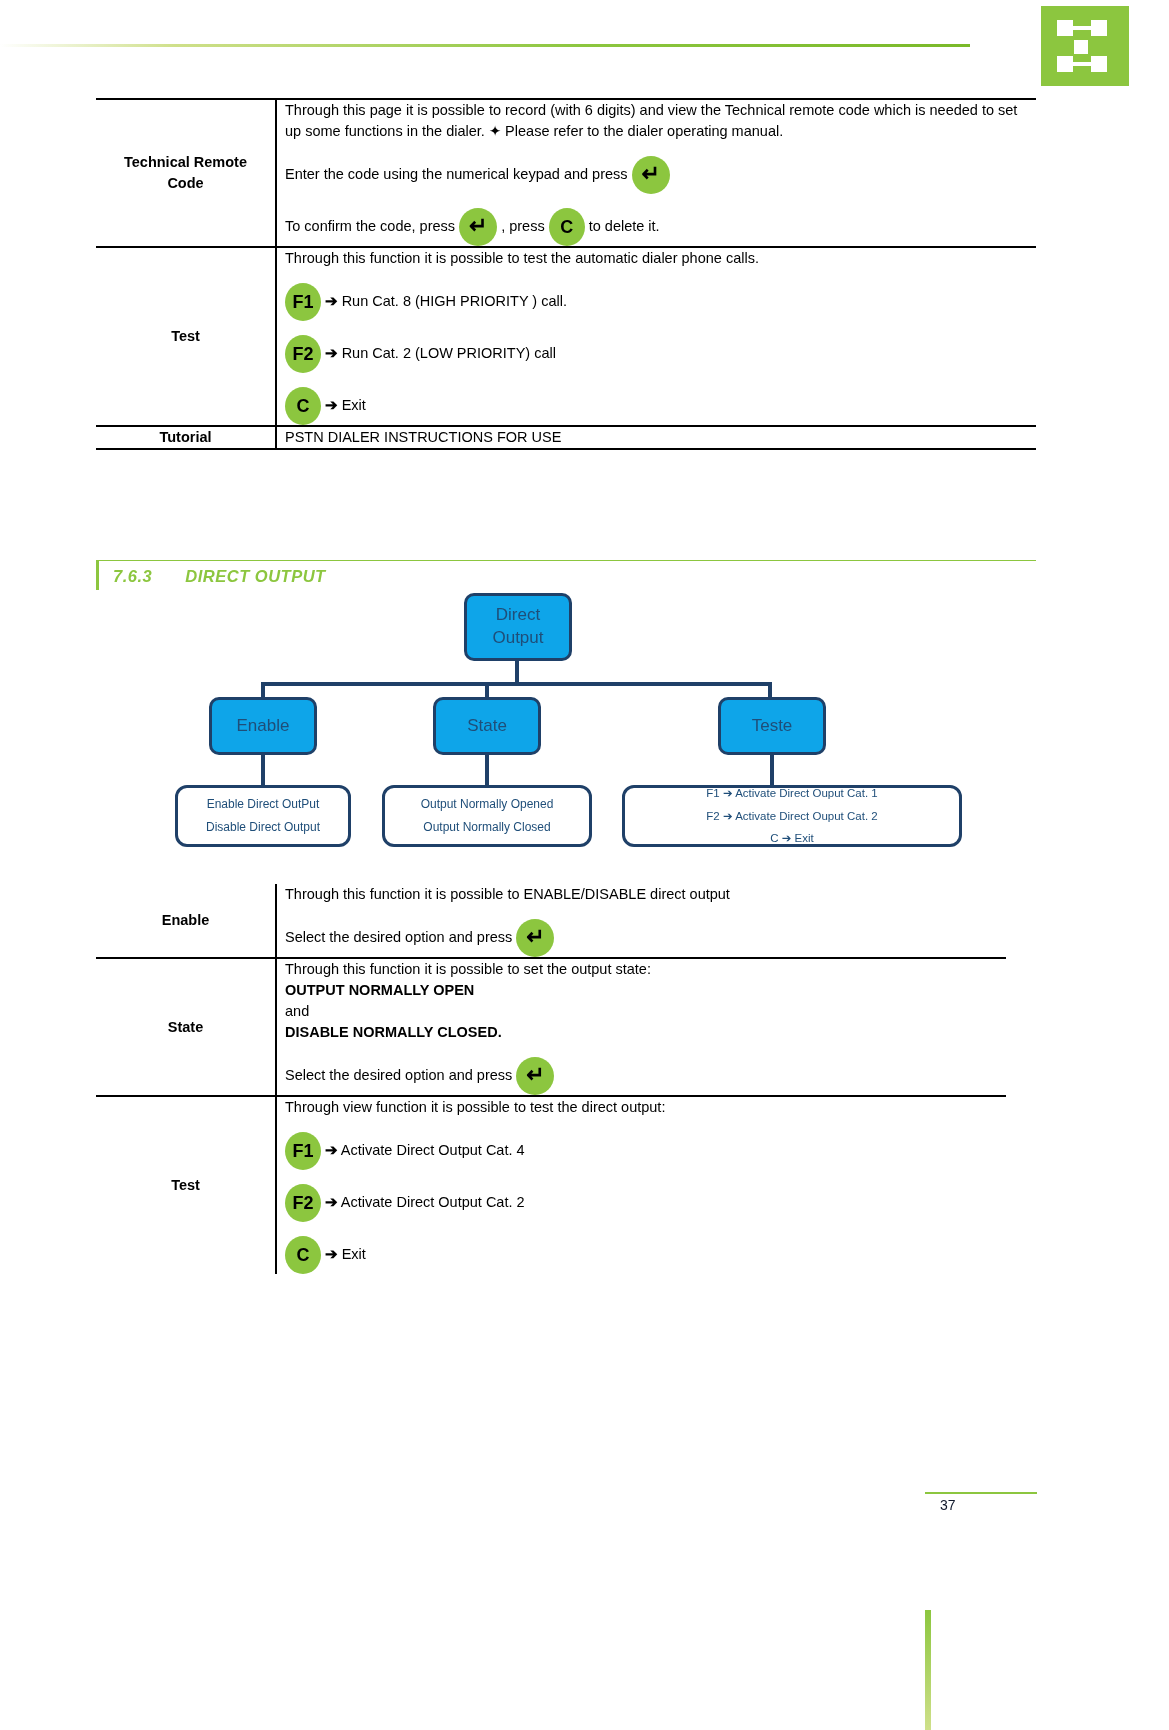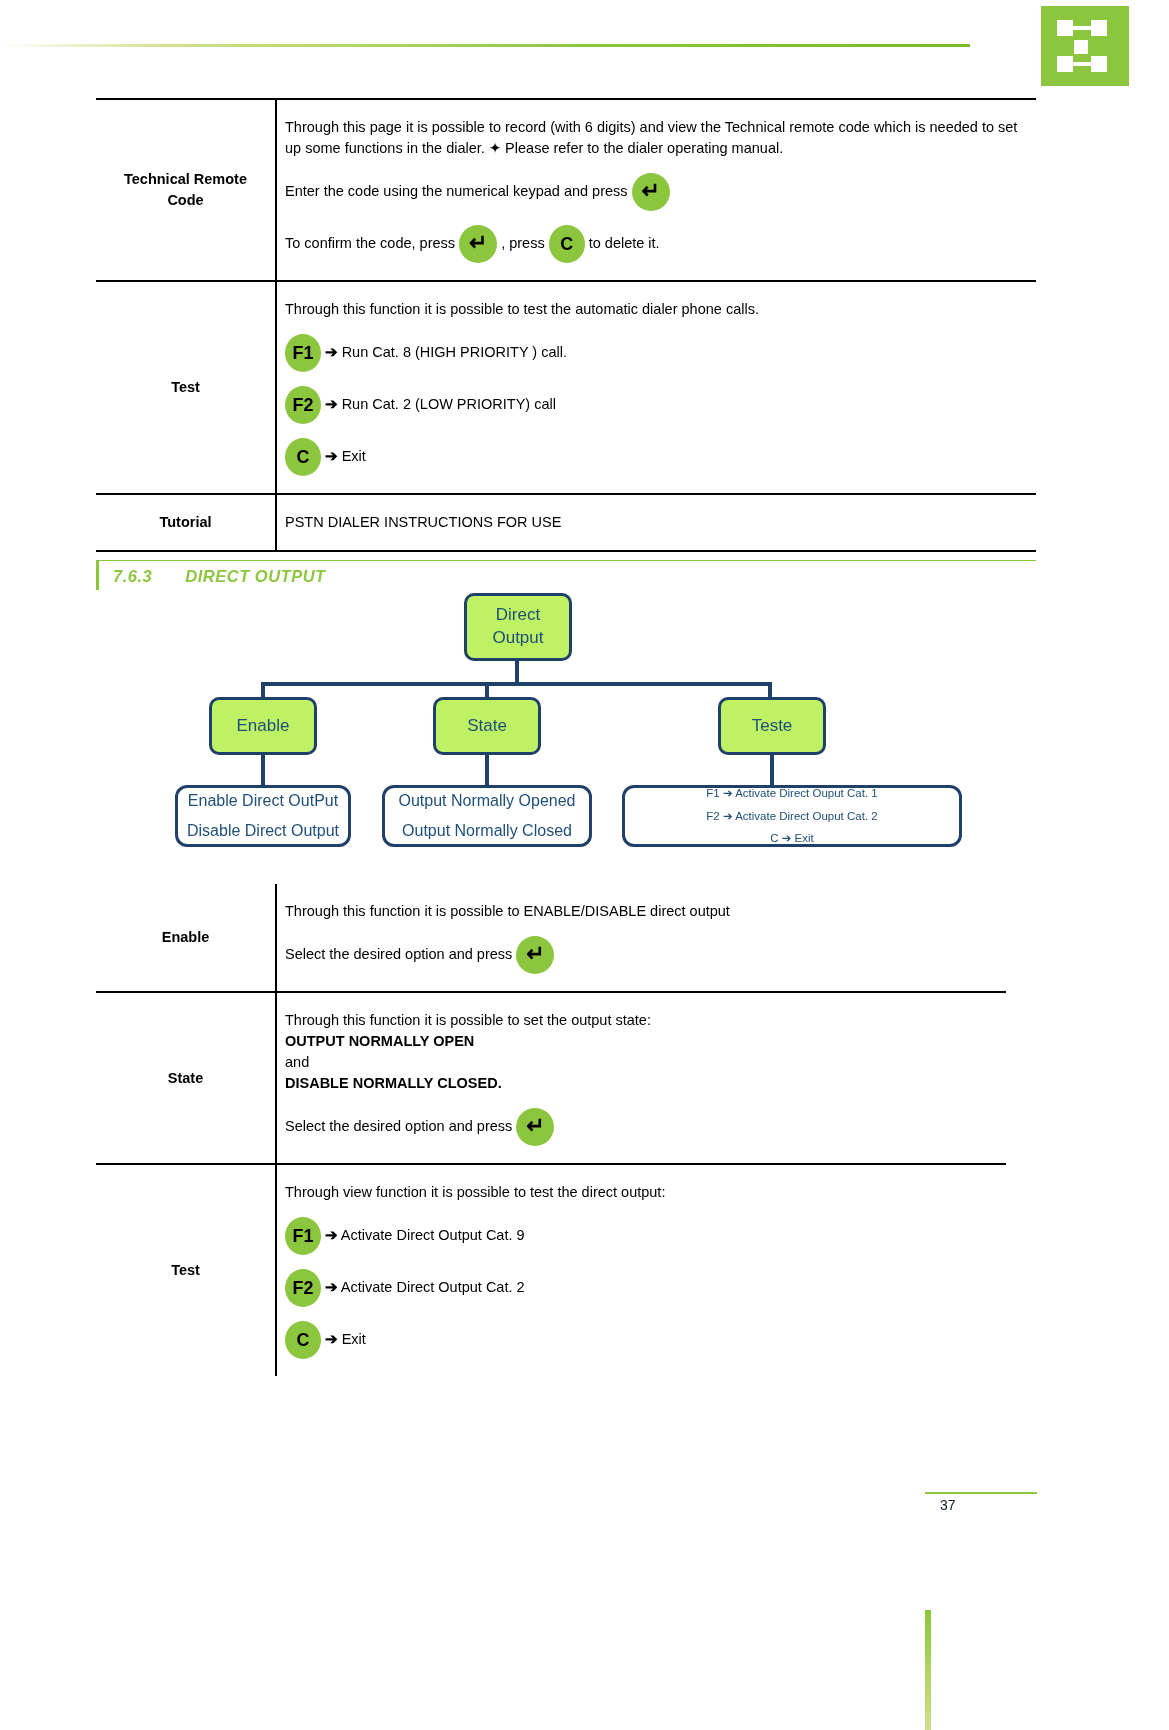--- a/index.html
+++ b/index.html
@@ -37,21 +37,21 @@
   .header-logo svg { display: block; }
 
   
   .doc-table {
     border-collapse: collapse;
     table-layout: fixed;
     width: 940px;
   }
   .doc-table td {
     vertical-align: middle;
-    padding: 17px 8px;
+    padding: 0 8px;
     font-size: 14.5px;
     line-height: 1.45;
   }
   .col-label { width: 180px; font-weight: bold; text-align: center; }
   .cell-text { position: relative; }
 
   
   .t1 { position: absolute; left: 96px; top: 98px; width: 940px; }
   .t1 .row-tech td { border-top: 2.5px solid #000; }
   .t1 .row-test td { border-top: 2.5px solid #000; }
@@ -107,21 +107,21 @@
     letter-spacing: 0.5px;
   }
   .section-head .num { margin-right: 28px; }
 
   
   .chart { position: absolute; left: 0; top: 580px; width: 1169px; height: 295px; }
   .node {
     position: absolute;
     border: 3px solid #1F4068;
     border-radius: 10px;
-    background: #bef264;
+    background: #0ea5e9;
     color: #1F4E79;
     display: flex;
     align-items: center;
     justify-content: center;
     text-align: center;
     font-size: 17px;
     line-height: 1.35;
   }
   .node-root { left: 464px; top: 13px; width: 108px; height: 68px; }
   .node-l1   { top: 117px; width: 108px; height: 58px; }
@@ -134,21 +134,21 @@
     border-radius: 12px;
     background: #ffffff;
     color: #1F4E79;
     display: flex;
     flex-direction: column;
     align-items: center;
     justify-content: center;
     text-align: center;
     top: 205px;
     height: 62px;
-    font-size: 16px;
+    font-size: 12px;
     line-height: 1.9;
   }
   .leaf-enable { left: 175px; width: 176px; }
   .leaf-state  { left: 382px; width: 210px; }
   .leaf-teste  { left: 622px; width: 340px; font-size: 11.5px; line-height: 1.95; }
   .edge { position: absolute; background: #1F4068; }
 
   
   .footer-bar {
     position: absolute;
@@ -317,21 +317,21 @@
   </tr>
 
   <tr class="row-test2">
     <td class="col-label">Test</td>
     <td class="cell-text">
       <div>Through view function it is possible to test the direct output:</div>
       <div class="blankline"></div>
       <div>
         <span class="key key-ellipse key-fn">F1</span>
         <span class="arrow-g">➔</span>
-        <span>Activate Direct Output Cat. 9</span>
+        <span>Activate Direct Output Cat. 4</span>
       </div>
       <div class="blankline"></div>
       <div>
         <span class="key key-ellipse key-fn">F2</span>
         <span class="arrow-g">➔</span>
         <span>Activate Direct Output Cat. 2</span>
       </div>
       <div class="blankline"></div>
       <div>
         <span class="key key-ellipse key-fn">C</span>

